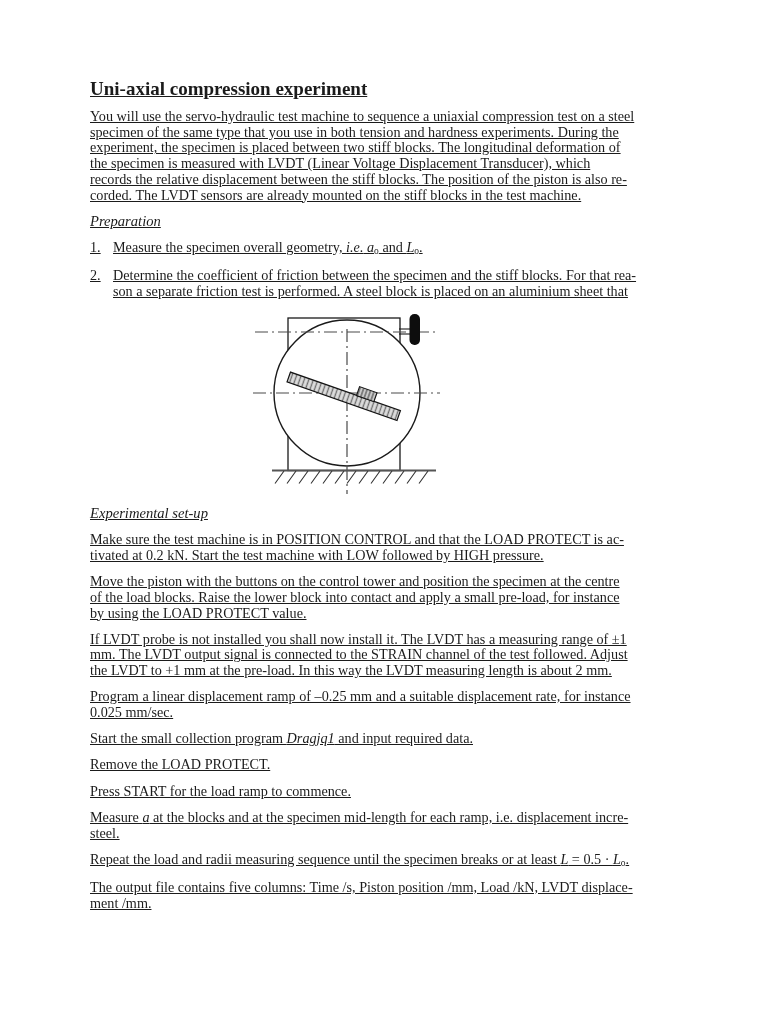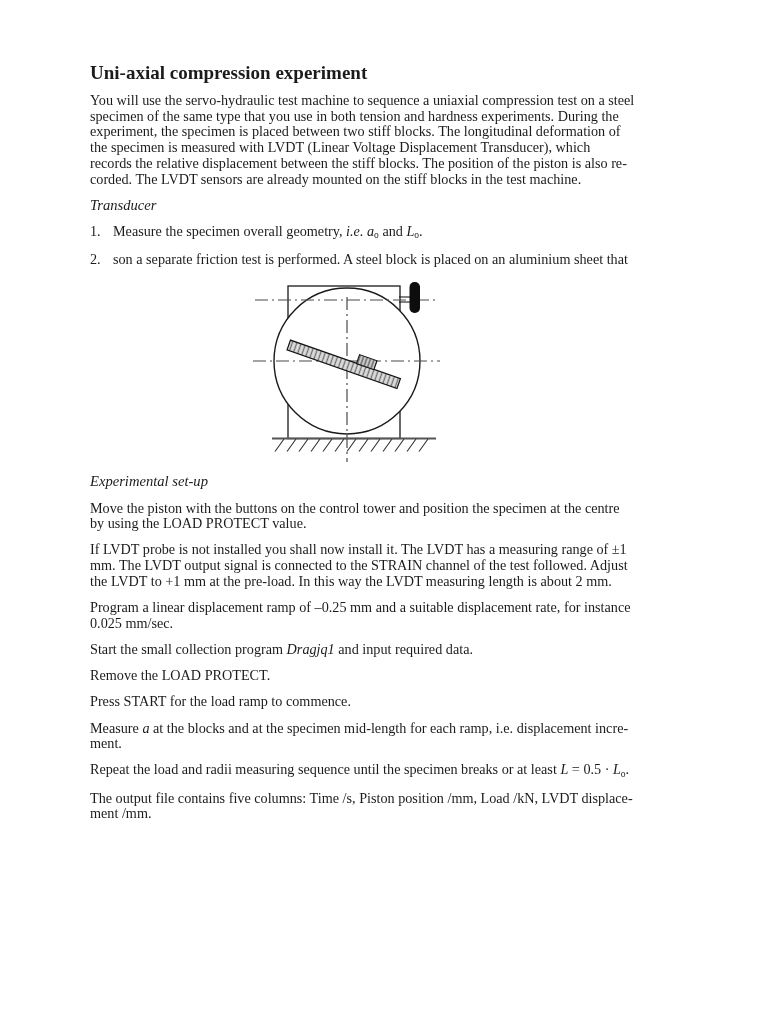--- a/index.html
+++ b/index.html
@@ -8,22 +8,23 @@
     width: 768px;
     height: 1024px;
     background: #ffffff;
     overflow: hidden;
     font-family: "Liberation Serif", serif;
     color: #1b1b1b;
   }
   .doc-body {
     position: absolute;
     left: 90px;
-    top: 62px;
+    top: 78px;
     width: 610px;
+    text-decoration: underline;
   }
   .block { margin: 0 0 10.5px 0; }
   .line {
     white-space: pre;
     font-size: 14.2px;
     line-height: 15.7px;
   }
   .h1 .line {
     font-size: 19px;
     line-height: 22px;
@@ -54,31 +55,32 @@
       </div>
       <div class="block para">
         <div class="line"><span>You will use the servo-hydraulic test machine to sequence a uniaxial compression test on a steel</span></div>
         <div class="line"><span>specimen of the same type that you use in both tension and hardness experiments. During the</span></div>
         <div class="line"><span>experiment, the specimen is placed between two stiff blocks. The longitudinal deformation of</span></div>
         <div class="line"><span>the specimen is measured with LVDT (Linear Voltage Displacement Transducer), which</span></div>
         <div class="line"><span>records the relative displacement between the stiff blocks. The position of the piston is also re-</span></div>
         <div class="line"><span>corded. The LVDT sensors are already mounted on the stiff blocks in the test machine.</span></div>
       </div>
       <div class="block hitalic">
-        <div class="line"><span class="it">Transducer</span></div>
+        <div class="line"><span class="it">Preparation</span></div>
       </div>
       <div class="block item">
         <span class="num">1.</span>
         <div class="item-lines">
           <div class="line"><span>Measure the specimen overall geometry, </span><span class="it">i.e.</span><span> </span><span class="it">a</span><span class="sub">o</span><span> and </span><span class="it">L</span><span class="sub">o</span><span>.</span></div>
         </div>
       </div>
       <div class="block item">
         <span class="num">2.</span>
         <div class="item-lines">
+          <div class="line"><span>Determine the coefficient of friction between the specimen and the stiff blocks. For that rea-</span></div>
           <div class="line"><span>son a separate friction test is performed. A steel block is placed on an aluminium sheet that</span></div>
         </div>
       </div>
       <div class="figure-wrap" id="figure-block">
   <svg width="215" height="192" viewBox="0 0 215 192" xmlns="http://www.w3.org/2000/svg">
     <defs>
       <pattern id="ladder" width="4.3" height="12" patternUnits="userSpaceOnUse">
         <rect width="4.3" height="12" fill="#dcdcdc"></rect>
         <line x1="2.1" y1="0" x2="2.1" y2="12" stroke="#6e6e6e" stroke-width="1.3"></line>
       </pattern>
@@ -107,21 +109,26 @@
     </g>
 
     <line x1="29" y1="160.5" x2="193" y2="160.5" stroke="#555555" stroke-width="2.2"></line>
     <path d="M32 173.5 l9 -12.5 M44 173.5 l9 -12.5 M56 173.5 l9 -12.5 M68 173.5 l9 -12.5 M80 173.5 l9 -12.5 M92 173.5 l9 -12.5 M104 173.5 l9 -12.5 M116 173.5 l9 -12.5 M128 173.5 l9 -12.5 M140 173.5 l9 -12.5 M152 173.5 l9 -12.5 M164 173.5 l9 -12.5 M176 173.5 l9 -12.5" stroke="#333333" stroke-width="1.1" fill="none"></path>
   </svg>
 </div>
       <div class="block hitalic">
         <div class="line"><span class="it">Experimental set-up</span></div>
       </div>
       <div class="block para">
+        <div class="line"><span>Make sure the test machine is in POSITION CONTROL and that the LOAD PROTECT is ac-</span></div>
+        <div class="line"><span>tivated at 0.2 kN. Start the test machine with LOW followed by HIGH pressure.</span></div>
+      </div>
+      <div class="block para">
         <div class="line"><span>Move the piston with the buttons on the control tower and position the specimen at the centre</span></div>
+        <div class="line"><span>of the load blocks. Raise the lower block into contact and apply a small pre-load, for instance</span></div>
         <div class="line"><span>by using the LOAD PROTECT value.</span></div>
       </div>
       <div class="block para">
         <div class="line"><span>If LVDT probe is not installed you shall now install it. The LVDT has a measuring range of ±1</span></div>
         <div class="line"><span>mm. The LVDT output signal is connected to the STRAIN channel of the test followed. Adjust</span></div>
         <div class="line"><span>the LVDT to +1 mm at the pre-load. In this way the LVDT measuring length is about 2 mm.</span></div>
       </div>
       <div class="block para">
         <div class="line"><span>Program a linear displacement ramp of –0.25 mm and a suitable displacement rate, for instance</span></div>
         <div class="line"><span>0.025 mm/sec.</span></div>
@@ -130,21 +137,21 @@
         <div class="line"><span>Start the small collection program </span><span class="it">Dragjq1</span><span> and input required data.</span></div>
       </div>
       <div class="block para">
         <div class="line"><span>Remove the LOAD PROTECT.</span></div>
       </div>
       <div class="block para">
         <div class="line"><span>Press START for the load ramp to commence.</span></div>
       </div>
       <div class="block para">
         <div class="line"><span>Measure </span><span class="it">a</span><span> at the blocks and at the specimen mid-length for each ramp, i.e. displacement incre-</span></div>
-        <div class="line"><span>ment.</span></div>
+        <div class="line"><span>steel.</span></div>
       </div>
       <div class="block para">
         <div class="line"><span>Repeat the load and radii measuring sequence until the specimen breaks or at least </span><span class="it">L</span><span> = 0.5 · </span><span class="it">L</span><span class="sub">o</span><span>.</span></div>
       </div>
       <div class="block para">
         <div class="line"><span>The output file contains five columns: Time /s, Piston position /mm, Load /kN, LVDT displace-</span></div>
         <div class="line"><span>ment /mm.</span></div>
       </div>
     </div>
 </div>

